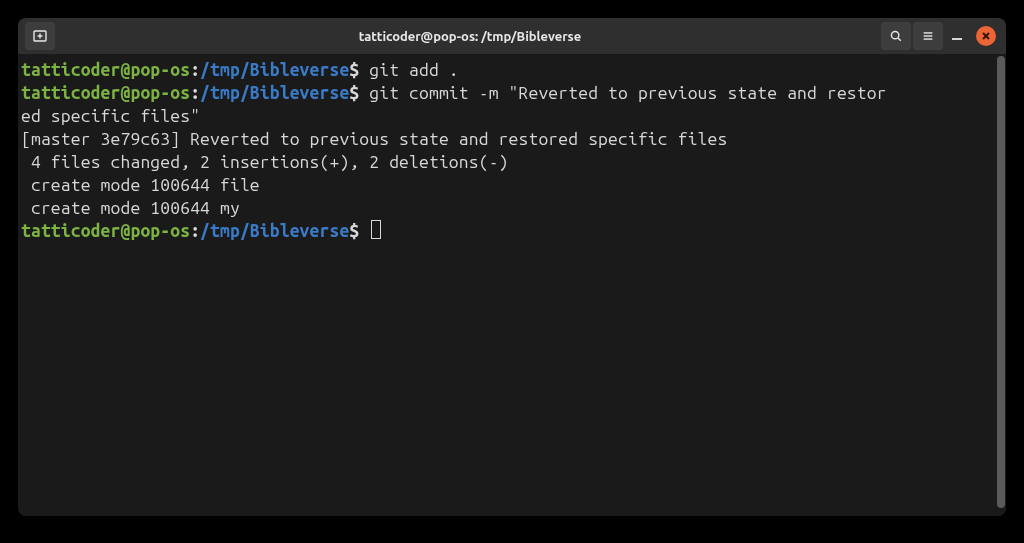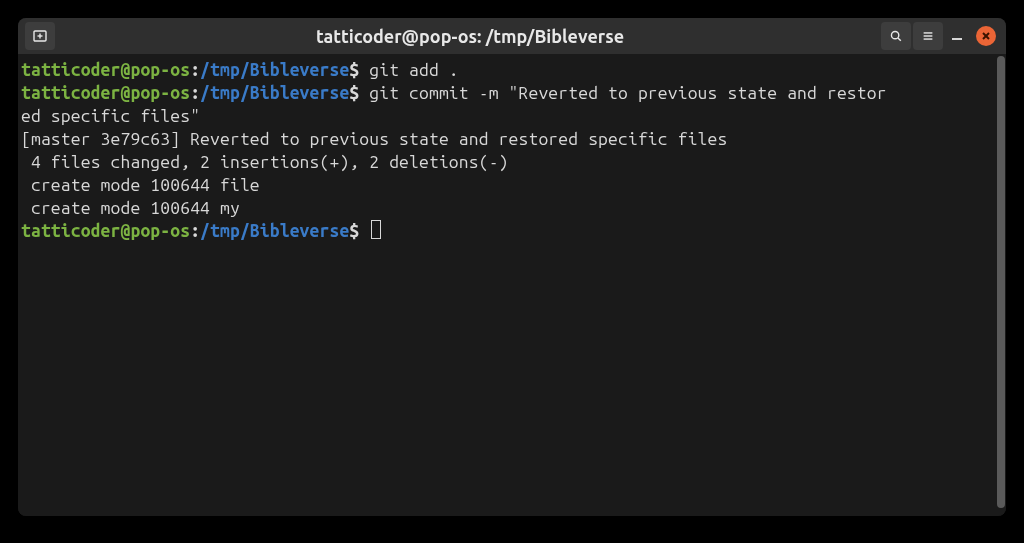--- a/index.html
+++ b/index.html
@@ -26,21 +26,21 @@
   .titlebar {
     height: 36px;
     background: #2f2f2f;
     border-top-left-radius: 8px;
     border-top-right-radius: 8px;
     display: flex;
     align-items: center;
     padding: 0 6px;
     color: #d6d6d6;
     font-family: "Ubuntu", "Cantarell", sans-serif;
-    font-size: 18px;
+    font-size: 13px;
   }
   .titlebar .title {
     flex: 1;
     text-align: center;
     font-weight: 600;
     color: #e8e8e8;
   }
   .tb-btn {
     width: 30px;
     height: 28px;

